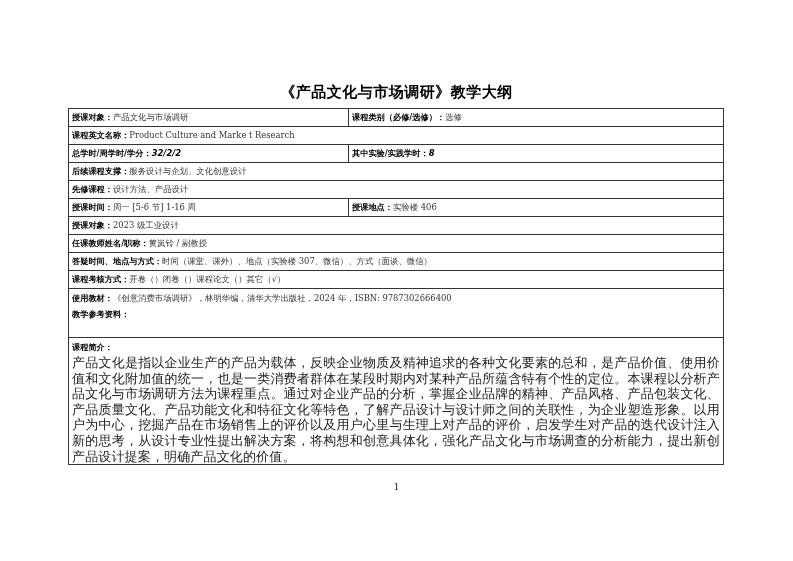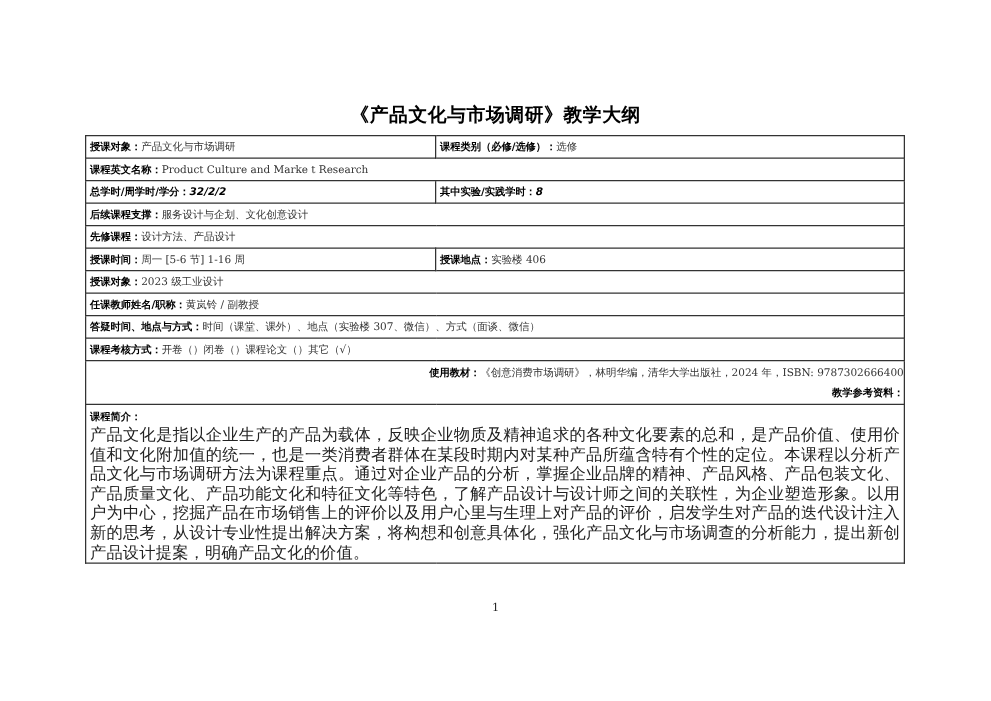--- a/index.html
+++ b/index.html
@@ -62,22 +62,21 @@
       font-weight: bold;
       color: #000;
       font-style: italic;
     }
     .stack-line {
       display: block;
       line-height: 16px;
     }
     td.multi {
       padding-top: 1px;
-      padding-bottom: 1px;
-      text-align: right;
+      padding-bottom: 15px;
     }
     td.intro {
       white-space: normal;
       vertical-align: top;
       height: 112px;
       padding: 1px 3px 0 3px;
       margin-left: 16px;
     }
     .intro-text {
       display: block;

